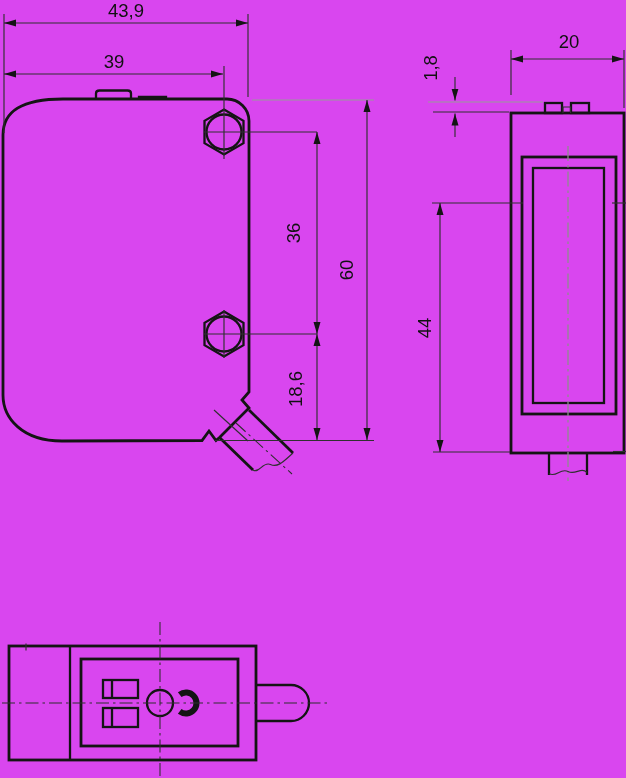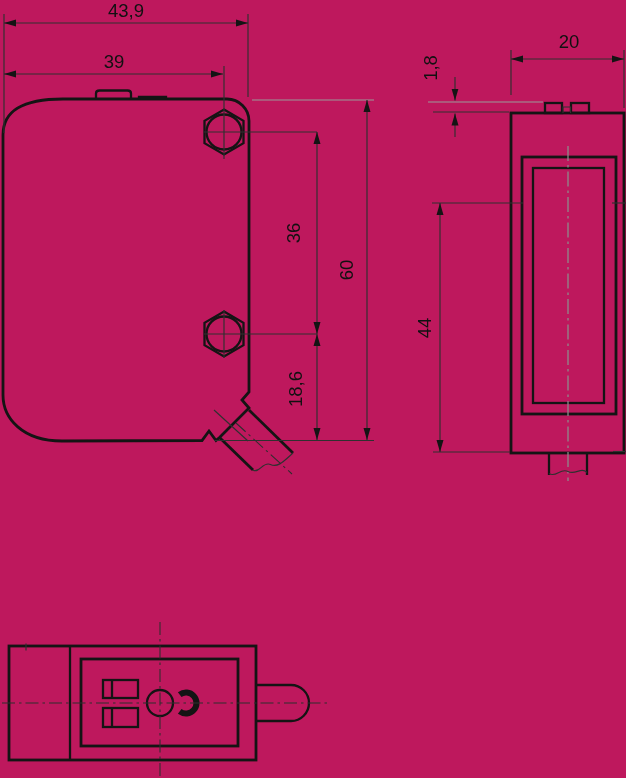--- a/index.html
+++ b/index.html
@@ -1,16 +1,16 @@
 <!DOCTYPE html>
 <html><head>
 <meta charset="utf-8">
 <style>
   html,body{margin:0;padding:0;background:#ffffff;}
-  .canvas{position:relative;width:626px;height:778px;background:#be185d;overflow:hidden;}
+  .canvas{position:relative;width:626px;height:778px;background:#d946ef;overflow:hidden;}
   svg{display:block;}
   .ol  {fill:none;stroke:#141414;stroke-width:2.8;stroke-linejoin:miter;}
   .ol2 {fill:none;stroke:#141414;stroke-width:2.3;stroke-linejoin:miter;}
   .thin{fill:none;stroke:#303030;stroke-width:1.15;}
   .dim {fill:none;stroke:#303030;stroke-width:1.15;}
   .gray{fill:none;stroke:#9a9a9a;stroke-width:1.2;}
   .cl  {fill:none;stroke:#2e2e2e;stroke-width:1.05;stroke-dasharray:13 4 2.5 4;}
   .clg {fill:none;stroke:#8d8d8d;stroke-width:1.25;stroke-dasharray:15 4 2.5 4;}
   .dimtxt{font-family:"Liberation Sans",sans-serif;font-size:18.5px;fill:#111111;}
 </style>

